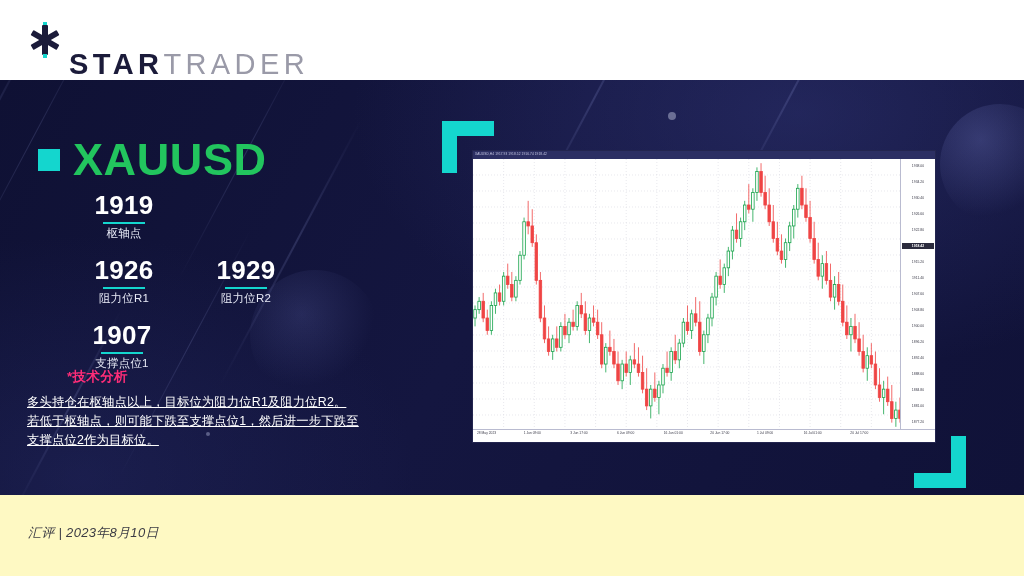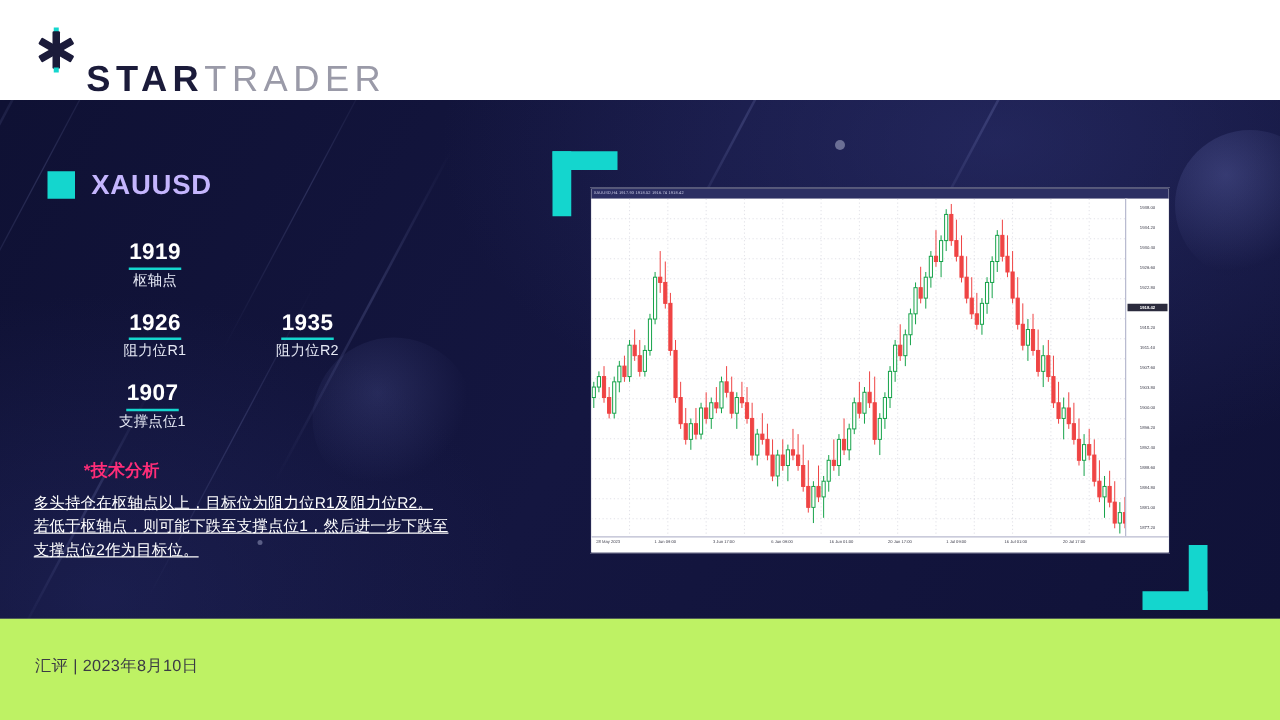--- a/index.html
+++ b/index.html
@@ -77,31 +77,31 @@
     position: absolute; left: 38px; top: 57px;
     display: flex; align-items: center;
   }
   #title-square {
     width: 22px; height: 22px;
     background: #14d6ce;
     margin-right: 13px;
     flex: 0 0 auto;
   }
   #pair-title {
-    color: #c4b5fd; font-size: 22px;
+    color: #22c55e; font-size: 45px;
     font-weight: 700; letter-spacing: .6px;
     line-height: 1;
   }
 
   #levels { position: absolute; left: 52px; top: 112px; width: 320px; }
   .lv-row { display: flex; }
   .lv-cell { width: 104px; text-align: center; }
   .lv-cell.pivot-cell { margin-left: 0px; }
   .lv-num {
-    color: #ffffff; font-size: 18px; font-weight: 700;
+    color: #ffffff; font-size: 26px; font-weight: 700;
     line-height: 1.04; letter-spacing: .3px;
   }
   .lv-rule {
     width: 42px; height: 2px; background: #14d6ce;
     margin: 3px auto 3px auto;
   }
   .lv-lab {
     color: #e6e9f5; font-size: 11.5px;
     letter-spacing: .2px; line-height: 1.2;
   }
@@ -192,21 +192,22 @@
     position: absolute; top: 2px;
     font-size: 3.3px; color: #3a3a48;
     font-family: "Liberation Sans", sans-serif;
     white-space: nowrap; line-height: 1;
   }
 
   
   #footer {
     position: absolute; left: 0; top: 495px;
     width: 1024px; height: 81px;
-    background: #bef264;
+    background: #fef9c3;
+    font-style: italic;
   }
   #footer-text {
     position: absolute; left: 28px; top: 29px;
     color: #3b3b44; font-size: 13px; letter-spacing: .3px;
   }
 </style>
 </head>
 <body>
 
 <div id="header">
@@ -255,21 +256,21 @@
         <div class="lv-lab">枢轴点</div>
       </div>
     </div>
     <div class="lv-row" id="row-r">
       <div class="lv-cell">
         <div class="lv-num">1926</div>
         <div class="lv-rule"></div>
         <div class="lv-lab">阻力位R1</div>
       </div>
       <div class="lv-cell">
-        <div class="lv-num">1935</div>
+        <div class="lv-num">1929</div>
         <div class="lv-rule"></div>
         <div class="lv-lab">阻力位R2</div>
       </div>
     </div>
     <div class="lv-row" id="row-s">
       <div class="lv-cell">
         <div class="lv-num">1907</div>
         <div class="lv-rule"></div>
         <div class="lv-lab">支撑点位1</div>
       </div>

